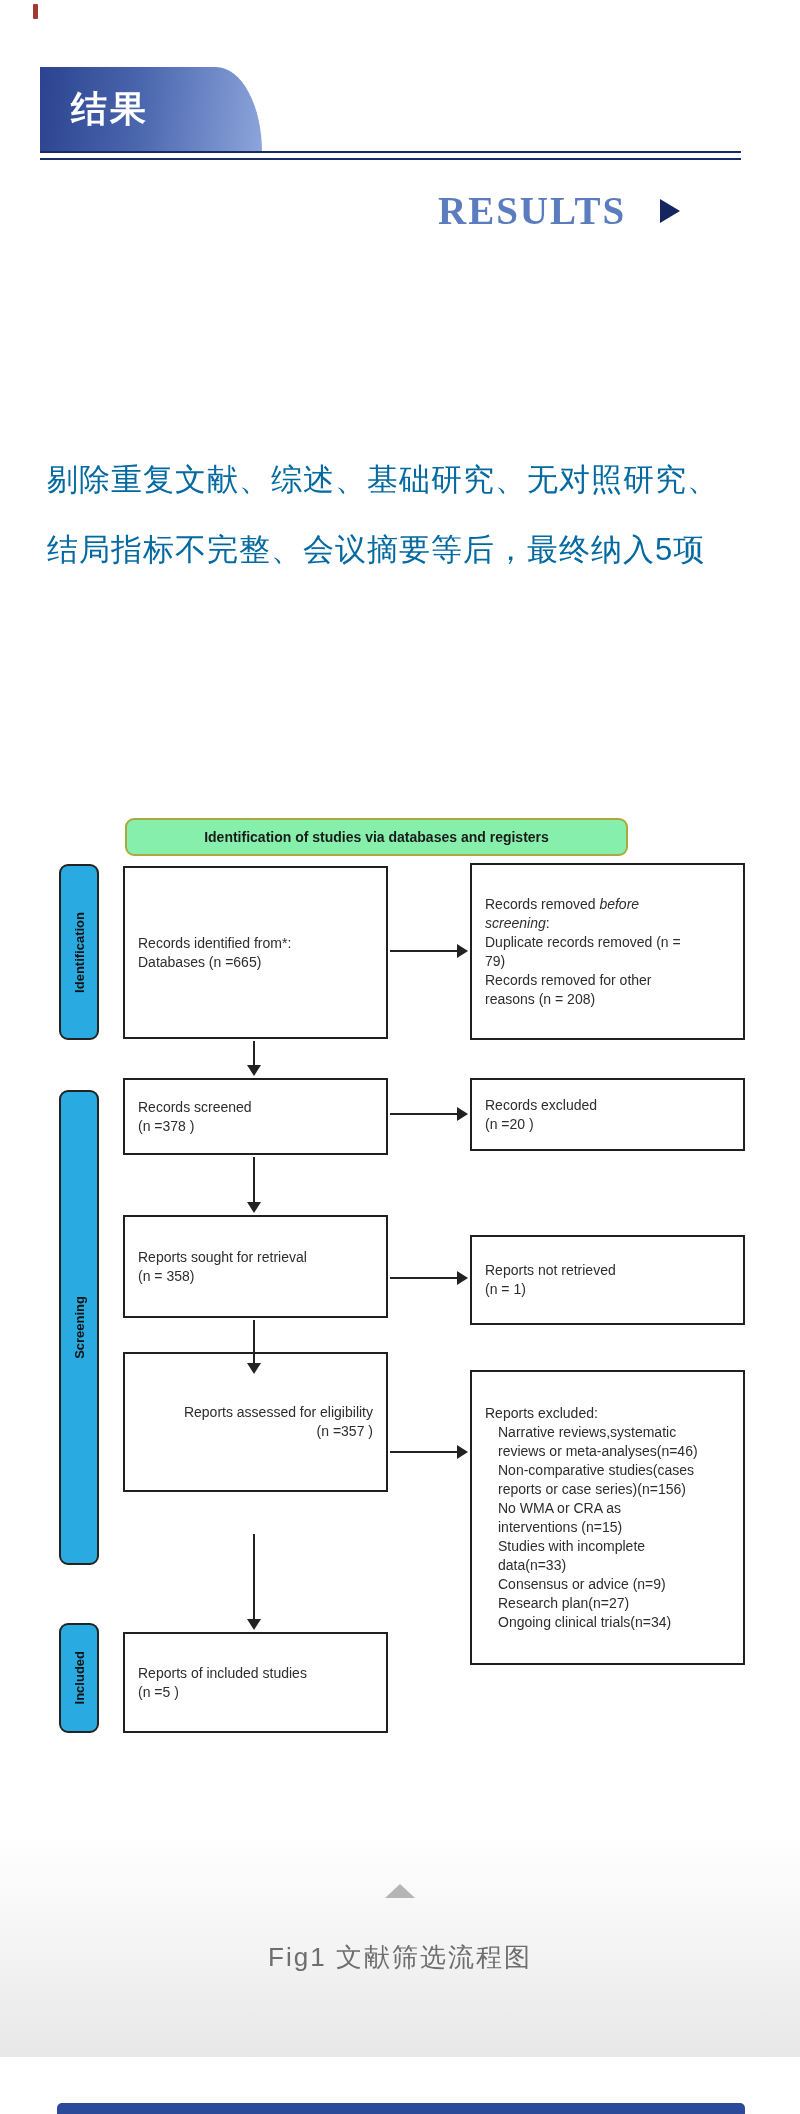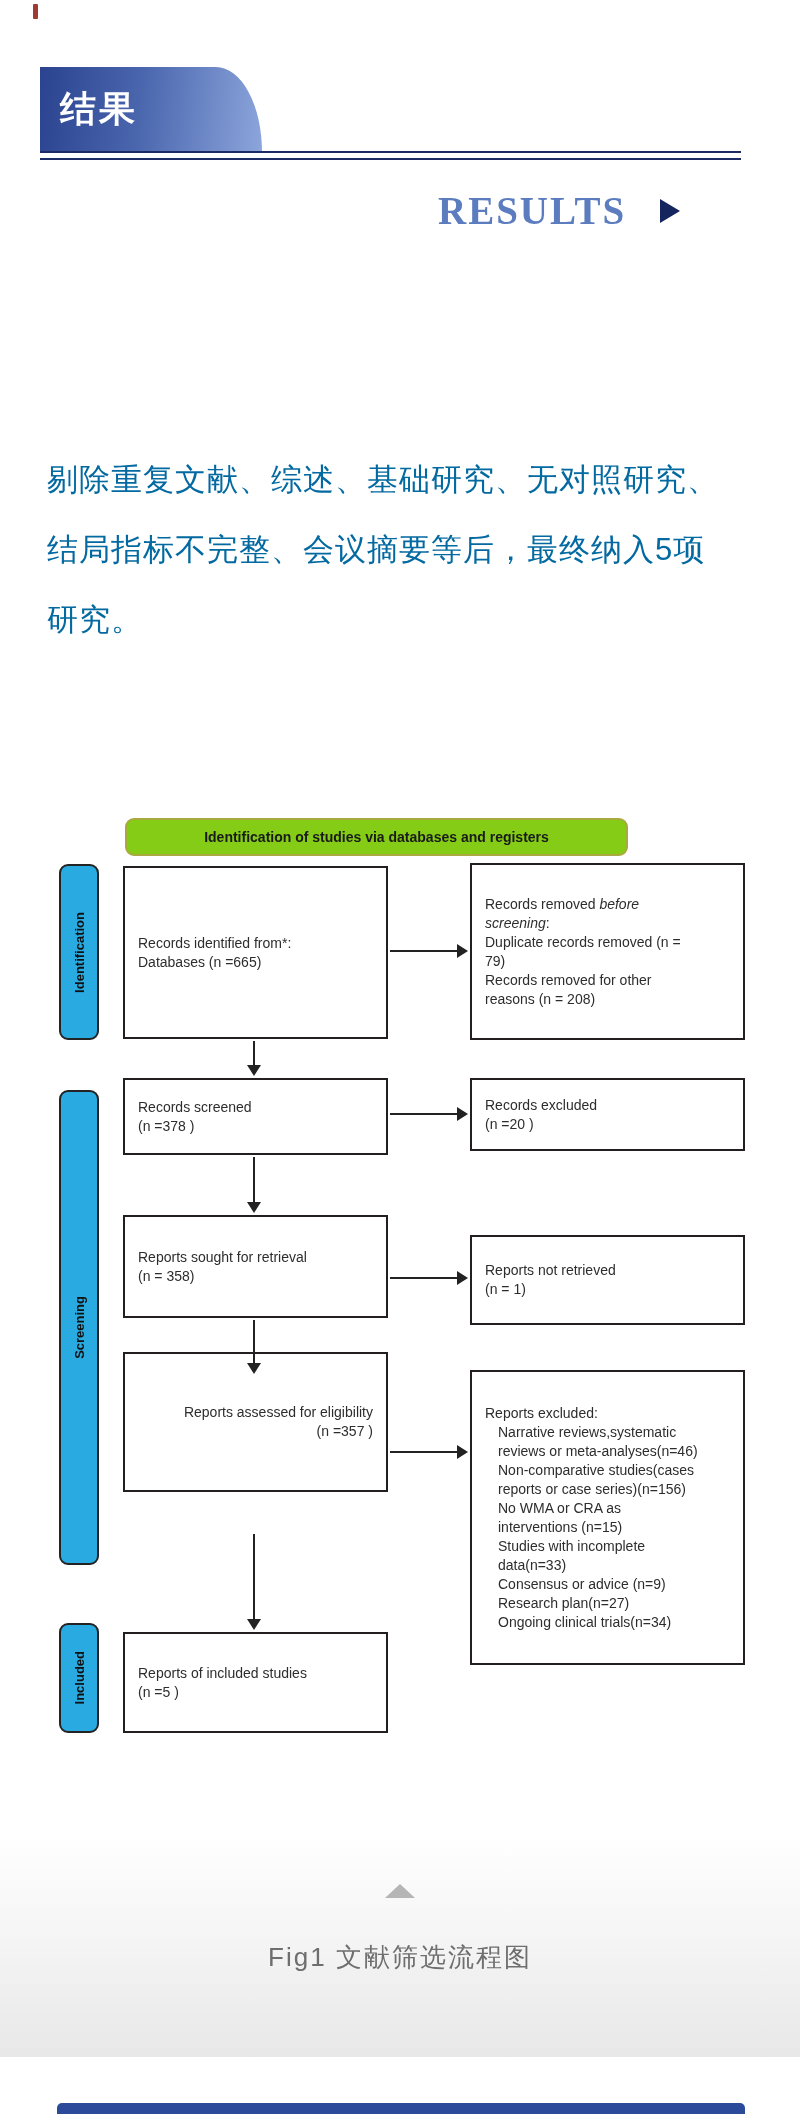--- a/index.html
+++ b/index.html
@@ -14,21 +14,21 @@
   .top-marker { position:absolute; left:33px; top:4px; width:5px; height:15px; background:#a03a32; border-radius:1px; }
 
   
   .banner {
     position:absolute; left:40px; top:67px; width:222px; height:85px;
     background:linear-gradient(96deg,#2b4390 0%,#4a66ad 45%,#8ca5dc 100%);
     border-top-right-radius:46px 85px;
     display:flex; align-items:center;
   }
   .banner-title {
-    margin-left:20px; color:#fff; font-size:36px; font-weight:bold; letter-spacing:3px;
+    margin-left:31px; color:#fff; font-size:36px; font-weight:bold; letter-spacing:3px;
     font-family:"Liberation Sans", sans-serif;
   }
   .rule { position:absolute; left:40px; width:701px; height:2px; background:#1b2b66; }
   .rule-1 { top:151px; }
   .rule-2 { top:158px; }
 
   
   .results-row { position:absolute; left:438px; top:188px; display:flex; align-items:center; }
   .results-text {
     font-family:"Liberation Serif", serif; font-weight:bold; font-size:39px;
@@ -46,21 +46,21 @@
   }
   .para { position:absolute; left:47px; top:445px; width:720px; }
   .para-line {
     height:70px; display:flex; align-items:center;
     font-size:31px; color:#0369a1; letter-spacing:1px;
   }
 
   
   .fc-banner {
     position:absolute; left:125px; top:818px; width:503px; height:38px;
-    background:#84cc16; border:2px solid #a9aa3e; border-radius:9px;
+    background:#86efac; border:2px solid #a9aa3e; border-radius:9px;
     display:flex; align-items:center; justify-content:center;
     font-size:14px; font-weight:bold; color:#1a1a1a;
   }
   .stage {
     position:absolute; left:59px; width:40px;
     background:#29abe2; border:2px solid #232323; border-radius:9px;
     display:flex; align-items:center; justify-content:center;
   }
   .stage span {
     writing-mode:vertical-rl; transform:rotate(180deg);
@@ -143,21 +143,20 @@
 
   <div class="results-row">
     <span class="results-text">RESULTS</span>
     <span class="results-arrow"></span>
   </div>
 
 
   <div class="para">
     <div class="para-line">剔除重复文献、综述、基础研究、无对照研究、</div>
     <div class="para-line">结局指标不完整、会议摘要等后，最终纳入5项</div>
-    <div class="para-line">研究。</div>
   </div>
 
   <div class="fc-banner">Identification of studies via databases and registers</div>
 
   <div class="stage stage-identification">
     <span>Identification</span>
   </div>
   <div class="stage stage-screening">
     <span>Screening</span>
   </div>

